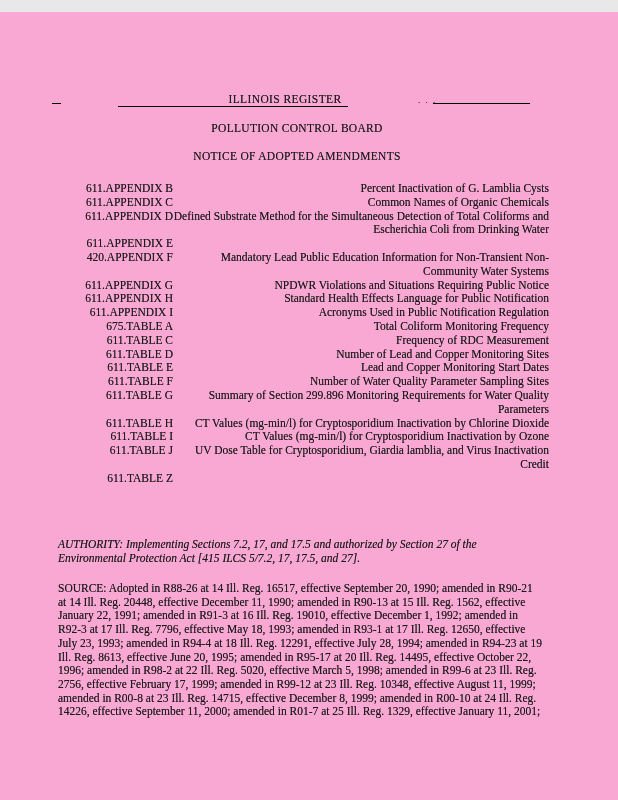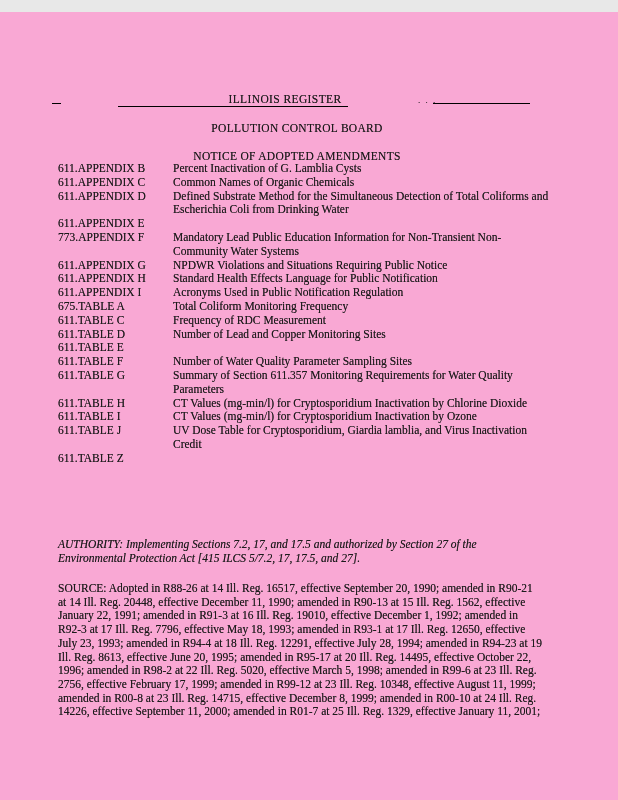--- a/index.html
+++ b/index.html
@@ -37,22 +37,23 @@
   }
   
   .center-line{
     position:absolute;left:58px;width:478px;
     text-align:center;letter-spacing:.3px;white-space:nowrap;
   }
   .board-title{top:110px;}
   .notice-title{top:138px;}
   
   .toc{
-    position:absolute;left:58px;top:150px;width:500px;
+    position:absolute;left:58px;top:170px;width:500px;
     line-height:13.8px;
+    text-align:right;
   }
   .toc-row{display:flex;align-items:flex-start;}
   .toc-ref{flex:0 0 115px;white-space:nowrap;}
   .toc-title{flex:0 0 376px;max-width:376px;}
   
   .para{
     position:absolute;left:58px;width:484px;
     line-height:13.7px;text-align:left;
   }
   .authority{top:526px;font-style:italic;}
@@ -86,21 +87,21 @@
     <div class="toc-row">
       <span class="toc-ref">611.APPENDIX D</span>
       <span class="toc-title">Defined Substrate Method for the Simultaneous Detection of Total Coliforms and Escherichia Coli from Drinking Water</span>
     </div>
 
     <div class="toc-row">
       <span class="toc-ref">611.APPENDIX E</span>
     </div>
 
     <div class="toc-row">
-      <span class="toc-ref">773.APPENDIX F</span>
+      <span class="toc-ref">420.APPENDIX F</span>
       <span class="toc-title">Mandatory Lead Public Education Information for Non-Transient Non-Community Water Systems</span>
     </div>
 
     <div class="toc-row">
       <span class="toc-ref">611.APPENDIX G</span>
       <span class="toc-title">NPDWR Violations and Situations Requiring Public Notice</span>
     </div>
 
     <div class="toc-row">
       <span class="toc-ref">611.APPENDIX H</span>
@@ -123,30 +124,31 @@
       <span class="toc-title">Frequency of RDC Measurement</span>
     </div>
 
     <div class="toc-row">
       <span class="toc-ref">611.TABLE D</span>
       <span class="toc-title">Number of Lead and Copper Monitoring Sites</span>
     </div>
 
     <div class="toc-row">
       <span class="toc-ref">611.TABLE E</span>
+      <span class="toc-title">Lead and Copper Monitoring Start Dates</span>
     </div>
 
     <div class="toc-row">
       <span class="toc-ref">611.TABLE F</span>
       <span class="toc-title">Number of Water Quality Parameter Sampling Sites</span>
     </div>
 
     <div class="toc-row">
       <span class="toc-ref">611.TABLE G</span>
-      <span class="toc-title">Summary of Section 611.357 Monitoring Requirements for Water Quality Parameters</span>
+      <span class="toc-title">Summary of Section 299.896 Monitoring Requirements for Water Quality Parameters</span>
     </div>
 
     <div class="toc-row">
       <span class="toc-ref">611.TABLE H</span>
       <span class="toc-title">CT Values (mg-min/l) for Cryptosporidium Inactivation by Chlorine Dioxide</span>
     </div>
 
     <div class="toc-row">
       <span class="toc-ref">611.TABLE I</span>
       <span class="toc-title">CT Values (mg-min/l) for Cryptosporidium Inactivation by Ozone</span>

